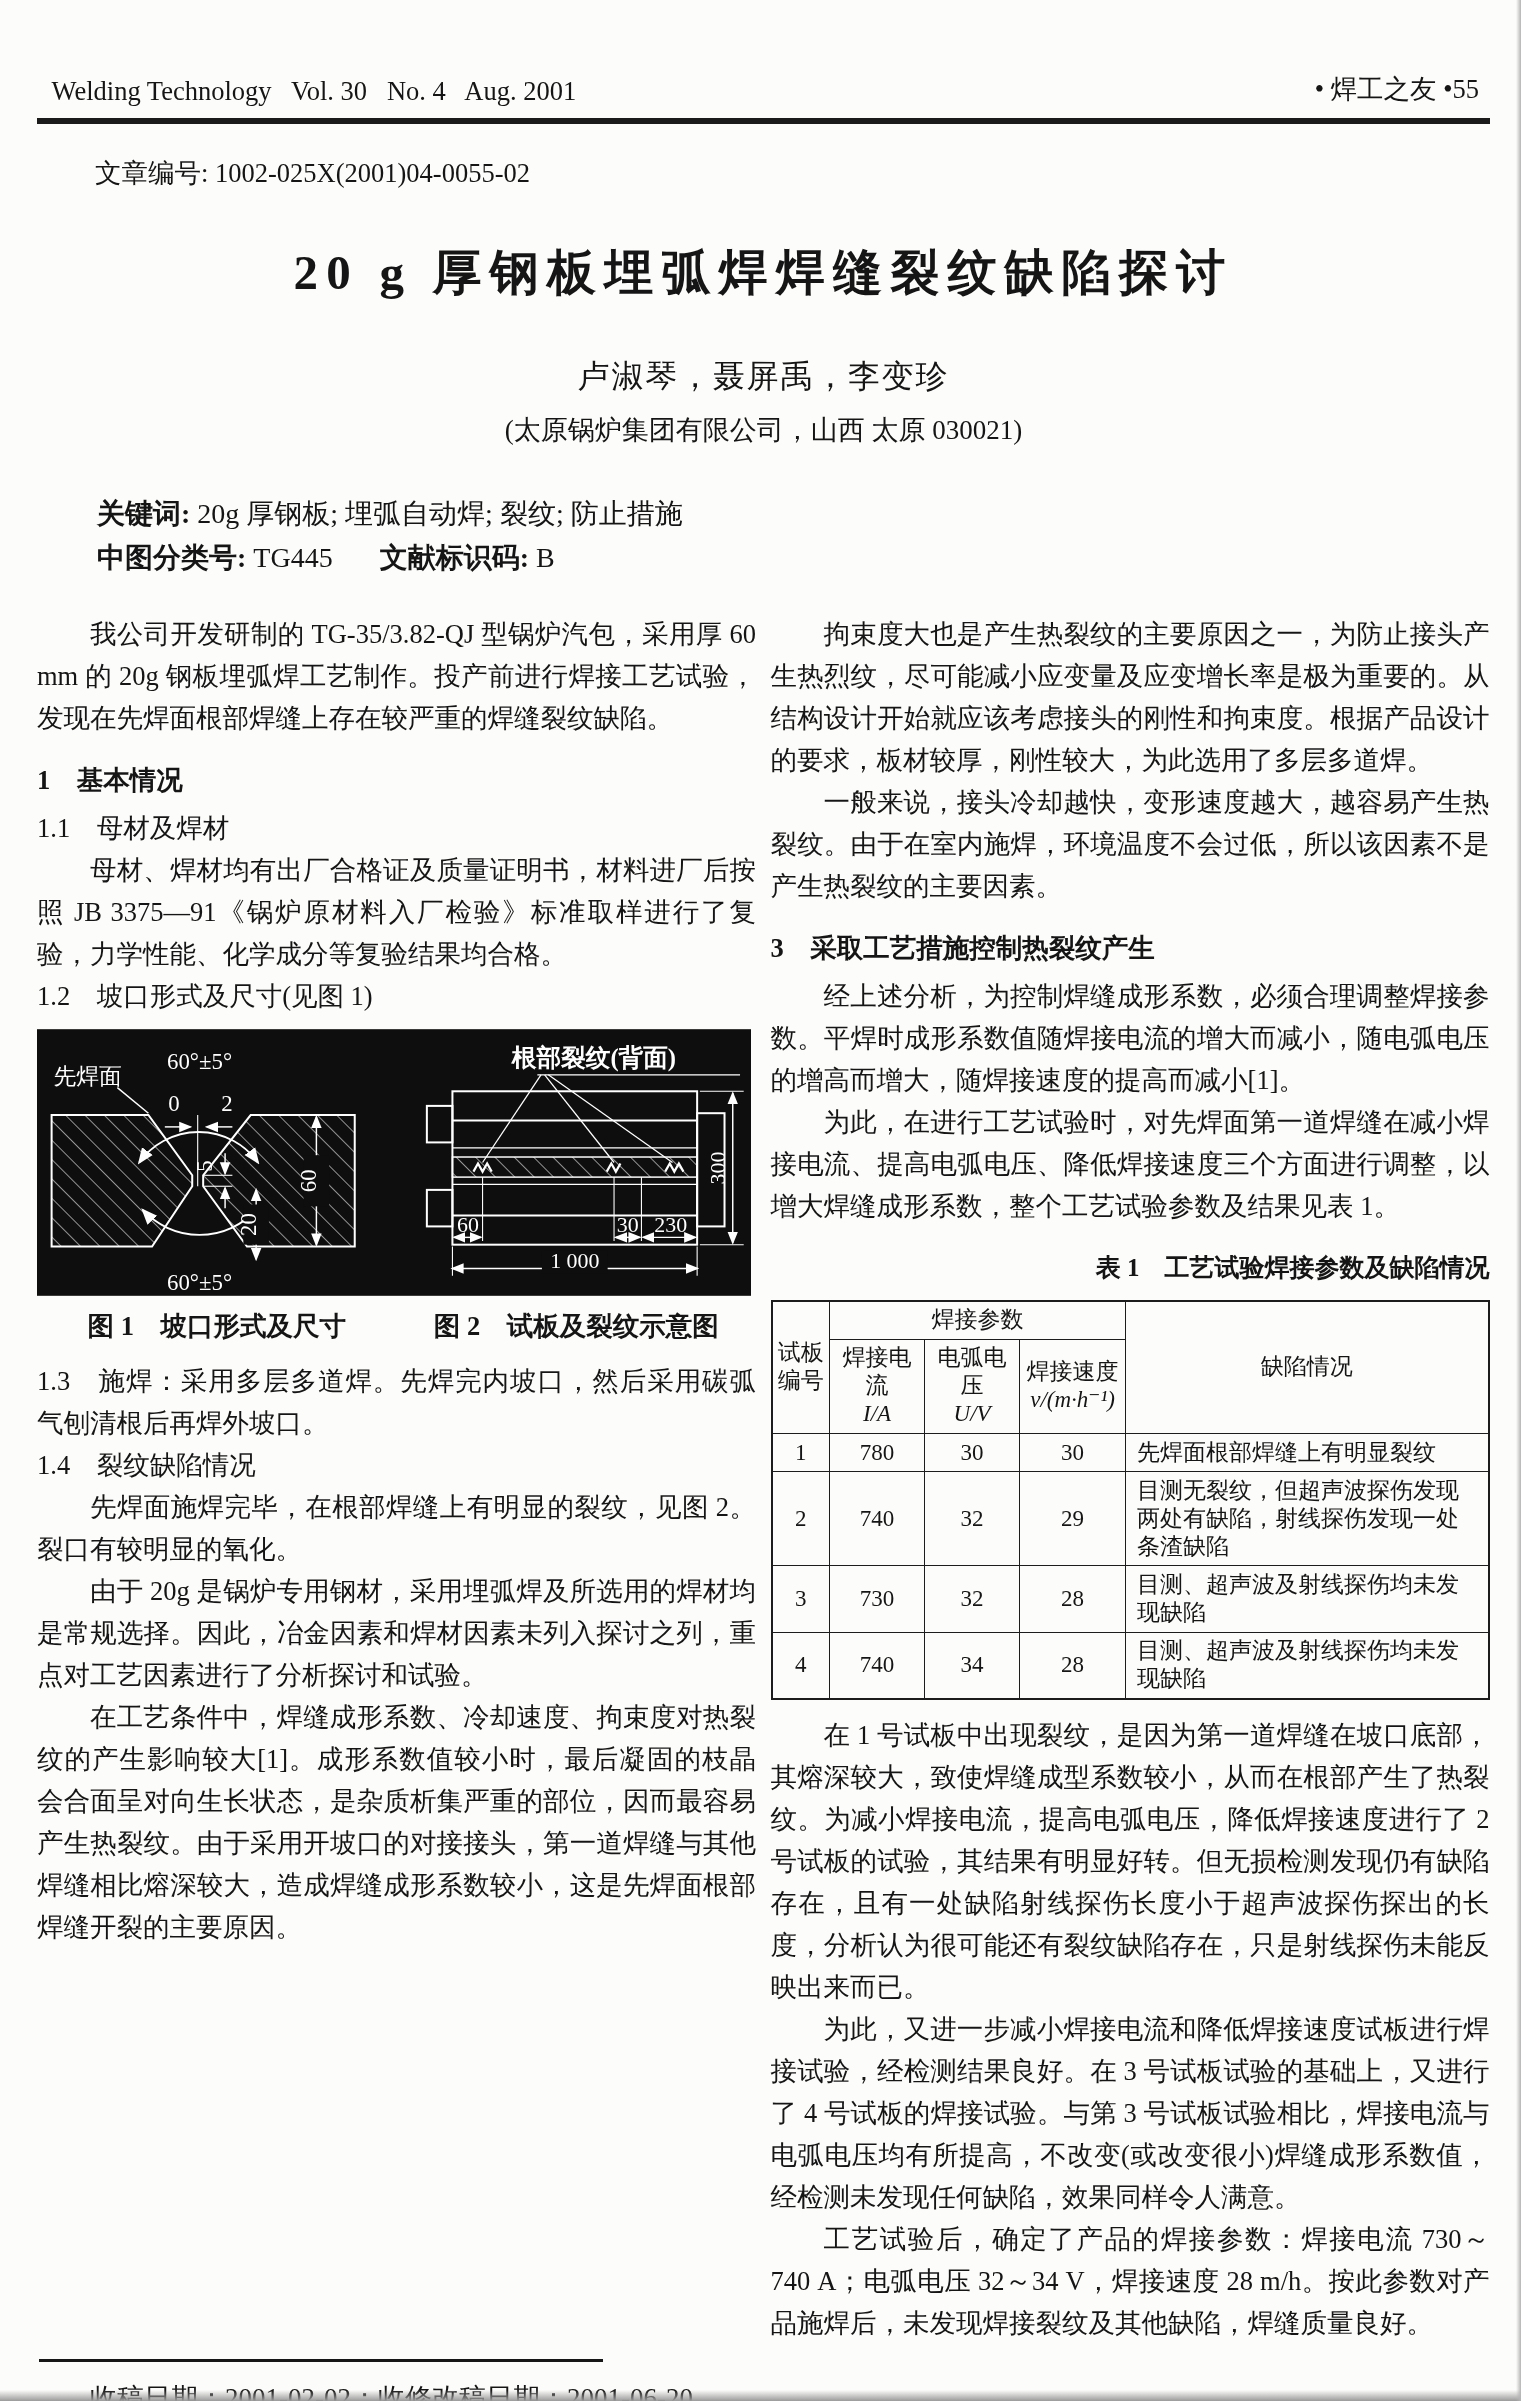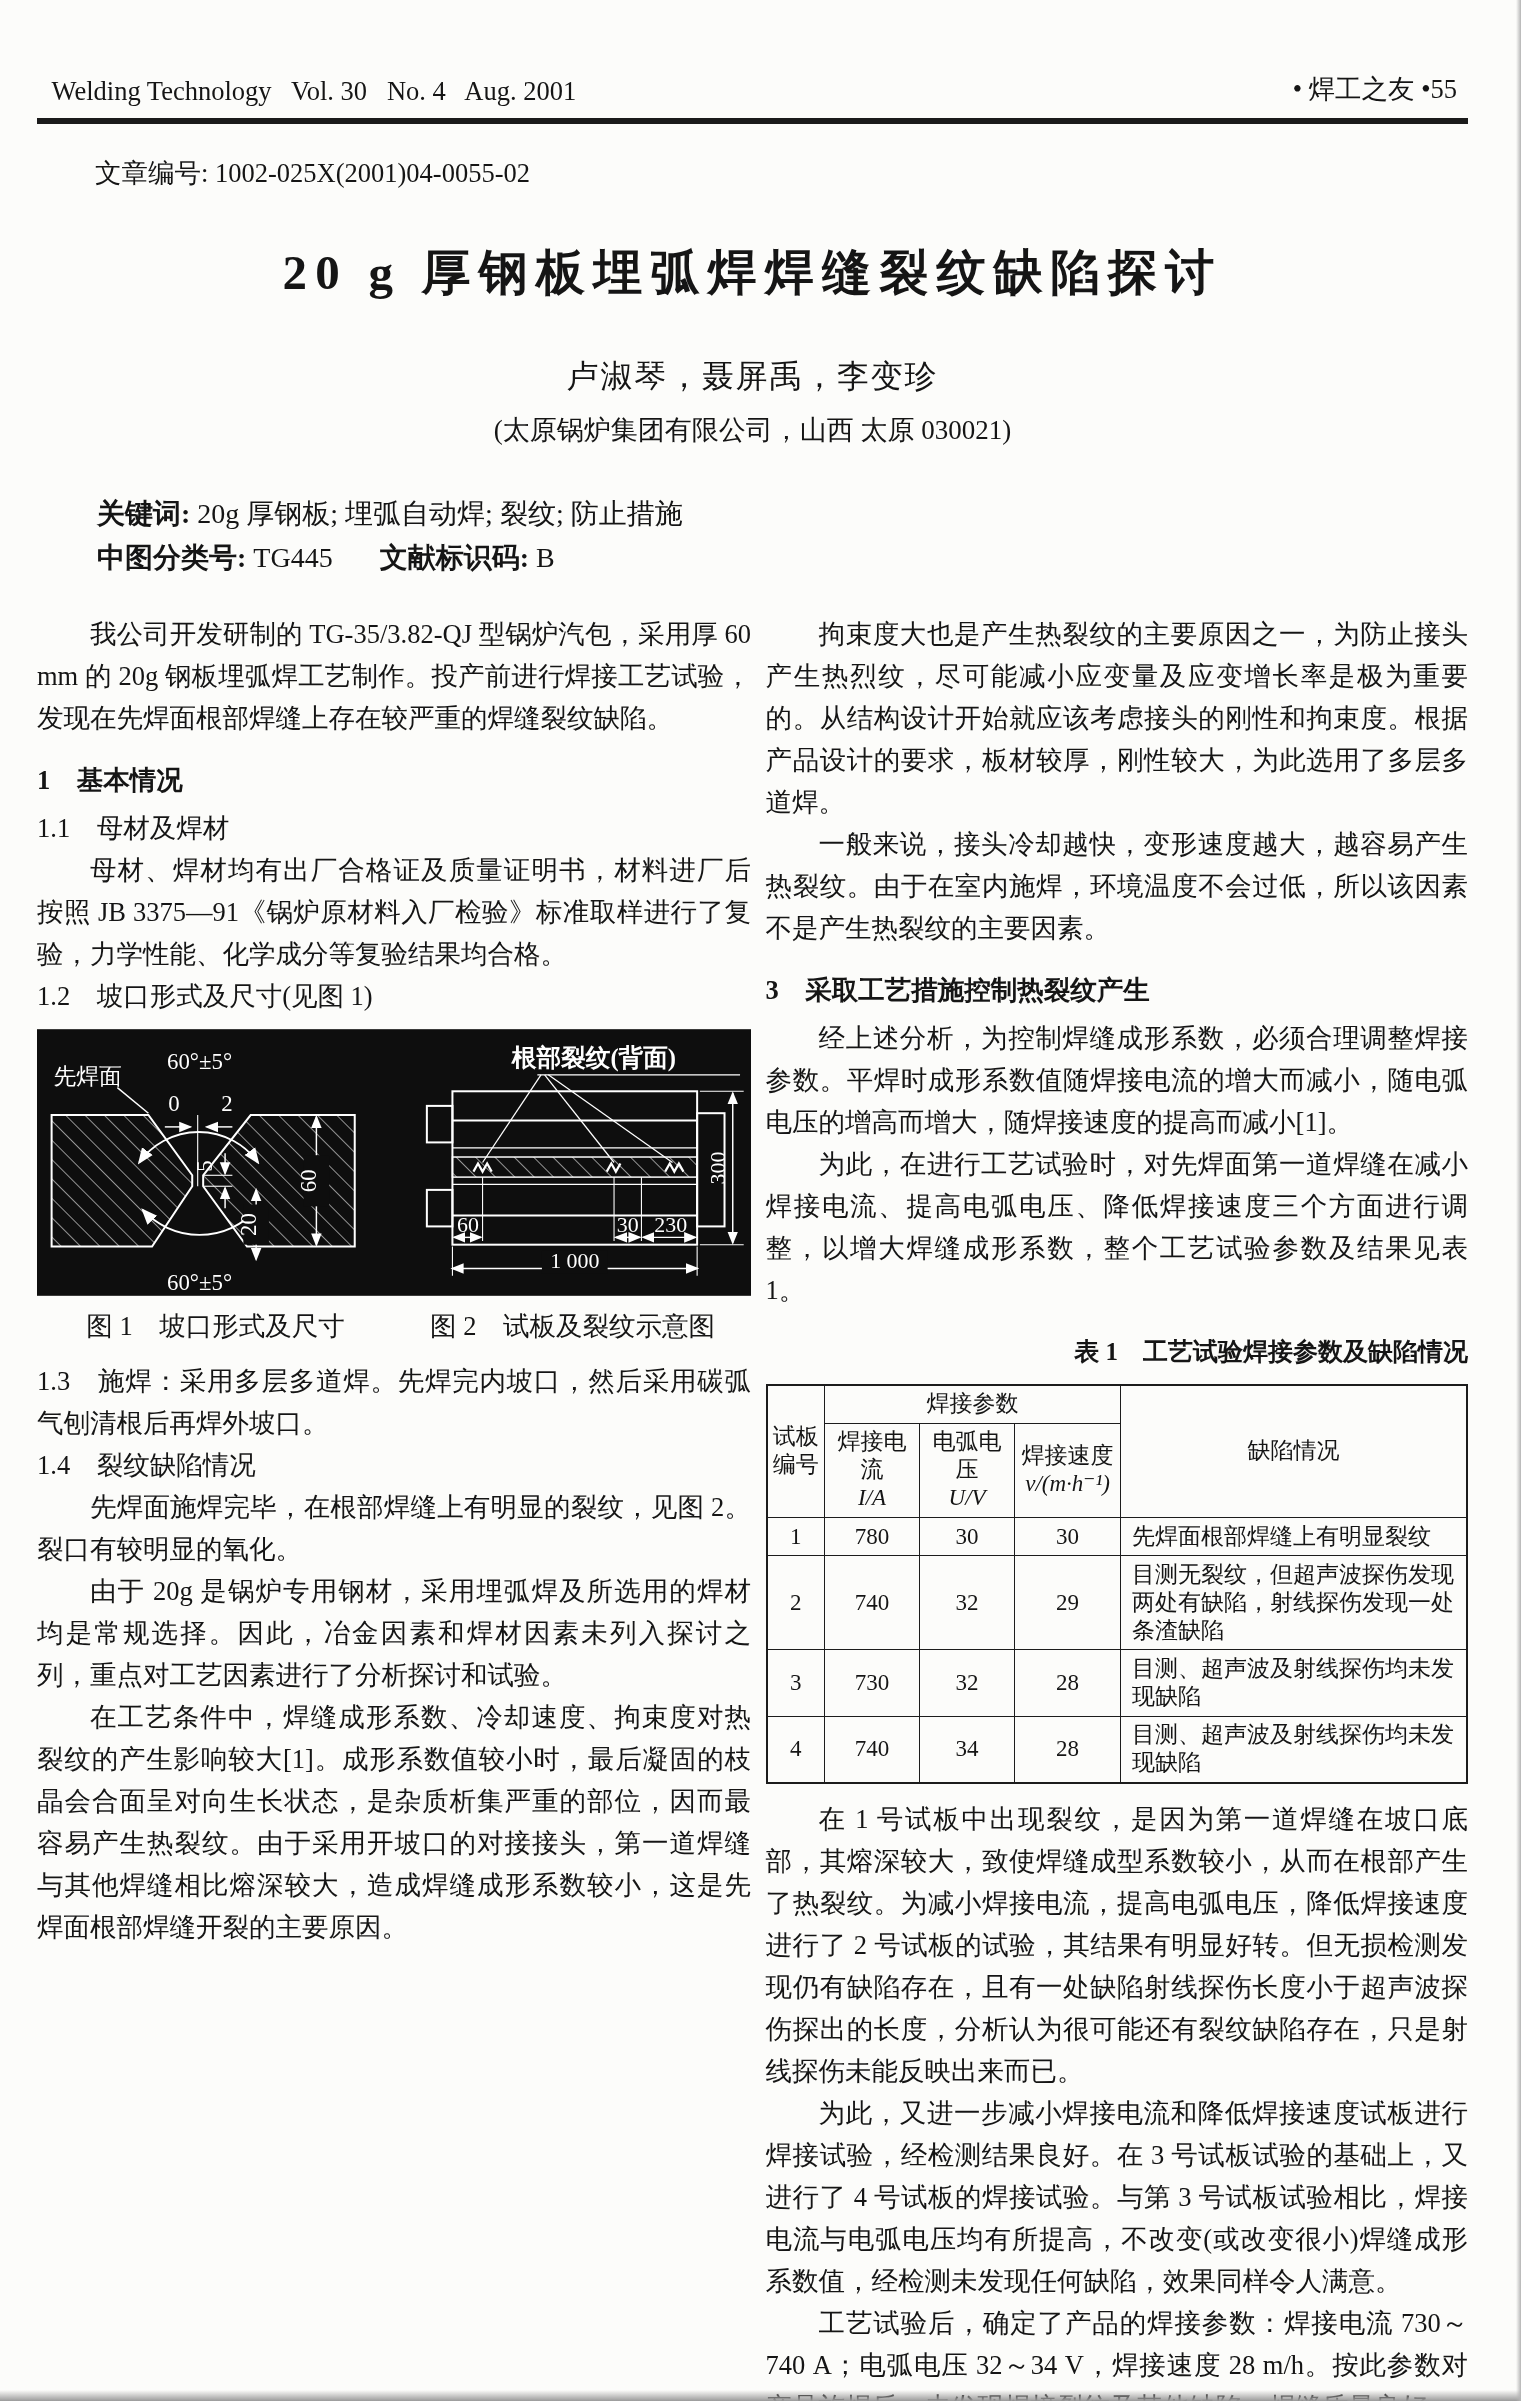--- a/index.html
+++ b/index.html
@@ -2,21 +2,21 @@
 <html style="font-size:14.6px"><head>
 <meta charset="utf-8">
 <style>
   * { margin:0; padding:0; box-sizing:border-box; }
   html,body { background:#ffffff; }
   body {
     width:1521px; height:2401px; position:relative; overflow:hidden;
     background:#fcfcfa; color:#151515;
     font-family:"Liberation Serif","DejaVu Serif",serif;
   }
-  .page { position:relative; width:1521px; height:2401px; padding:49px 53px 0 37px; }
+  .page { position:relative; width:1521px; height:2401px; padding:49px 31px 0 37px; }
 
   .journal-header { display:flex; justify-content:space-between; align-items:flex-end;
     font-size:26.5px; padding:0 11px 0 14.6px; margin-top:22px; }
   .journal-header span { white-space:pre; }
   .header-rule { height:6.4px; background:#1b1b1b; margin-top:11px; }
 
   .article-number { margin:31px 0 0 58px; font-size:26.5px; }
 
   .paper-title { margin-top:49px; text-align:center; font-size:49px; font-weight:700; letter-spacing:8.2px; }
   .authors { margin-top:49px; text-align:center; font-size:32px; letter-spacing:1.8px; }
@@ -28,21 +28,21 @@
 
   .columns { display:flex; gap:14.6px; margin-top:33px; }
   .col { width:719px; font-size:26.5px; line-height:42px; text-align:justify; }
   .para { text-indent:2em; }
   .h-l1 { font-weight:700; margin:20px 0 5.5px; }
   .h-l2 { margin:0; }
 
   .figure-wrap { margin:12.8px 0 0; }
   .figure-svg { width:714px; height:267px; display:block; }
   .figure-svg text { font-family:"Liberation Serif","DejaVu Serif",serif; }
-  .captions { display:flex; margin:9px 0 12.8px; font-weight:400; font-size:26.5px; }
+  .captions { display:flex; margin:9px 0 12.8px; font-weight:700; font-size:26.5px; }
   .cap { width:50%; text-align:center; }
 
   .table-title { text-align:right; font-weight:700; font-size:25px; margin:20px 0 11px; }
   table.ptable { width:100%; border-collapse:collapse; border:2.7px solid #1c1c1c; font-size:23px; }
   .ptable th, .ptable td { border:1.8px solid #1c1c1c; font-weight:400; text-align:center;
     padding:3.7px 5.5px; line-height:28px; }
   .ptable thead th { padding:4.6px 3.7px; }
   .ptable td.defect { text-align:left; padding:4.6px 11px; }
   .unit { font-style:italic; }
   .after-table { margin-top:14.6px; }

